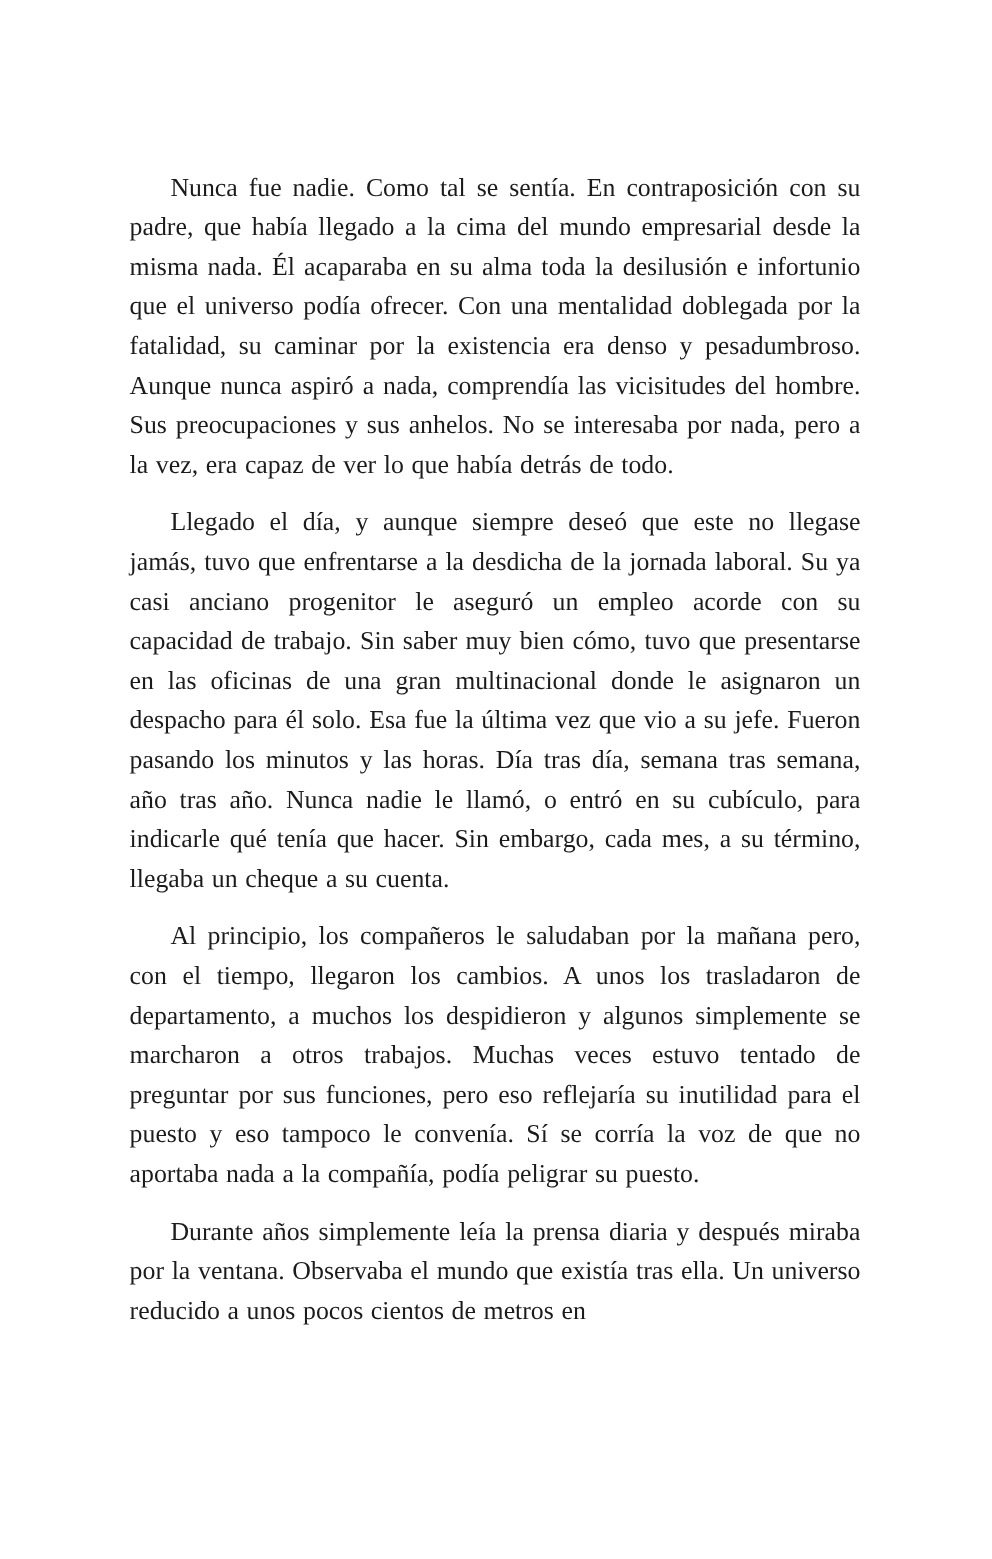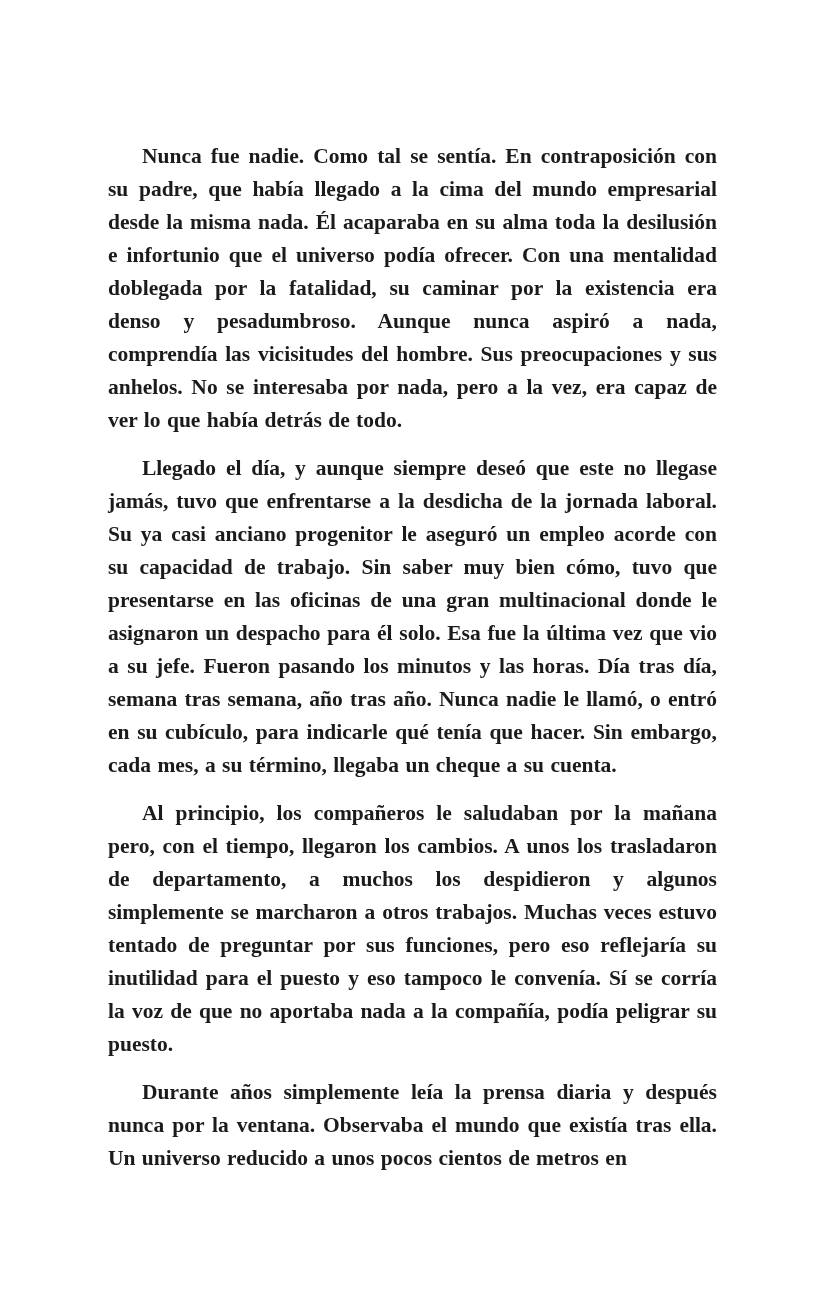--- a/index.html
+++ b/index.html
@@ -17,34 +17,33 @@
   .text-block {
     position: absolute;
     top: 140px;
     left: 108px;
     width: 609px;
     font-family: "Liberation Serif", "DejaVu Serif", serif;
     font-size: 21.5px;
     line-height: 33px;
     color: #1b1b1b;
     text-align: justify;
-    font-weight: bold;
   }
   .text-block p {
     margin: 0 0 15px 0;
     text-indent: 34px;
     word-spacing: 1px;
   }
   .text-block p:last-child {
     margin-bottom: 0;
   }
 </style>
 </head>
 <body>
 
 <div class="page">
   <div class="text-block">
     <p>Nunca fue nadie. Como tal se sentía. En contraposición con su padre, que había llegado a la cima del mundo empresarial desde la misma nada. Él acaparaba en su alma toda la desilusión e infortunio que el universo podía ofrecer. Con una mentalidad doblegada por la fatalidad, su caminar por la existencia era denso y pesadumbroso. Aunque nunca aspiró a nada, comprendía las vicisitudes del hombre. Sus preocupaciones y sus anhelos. No se interesaba por nada, pero a la vez, era capaz de ver lo que había detrás de todo.</p>
     <p>Llegado el día, y aunque siempre deseó que este no llegase jamás, tuvo que enfrentarse a la desdicha de la jornada laboral. Su ya casi anciano progenitor le aseguró un empleo acorde con su capacidad de trabajo. Sin saber muy bien cómo, tuvo que presentarse en las oficinas de una gran multinacional donde le asignaron un despacho para él solo. Esa fue la última vez que vio a su jefe. Fueron pasando los minutos y las horas. Día tras día, semana tras semana, año tras año. Nunca nadie le llamó, o entró en su cubículo, para indicarle qué tenía que hacer. Sin embargo, cada mes, a su término, llegaba un cheque a su cuenta.</p>
     <p>Al principio, los compañeros le saludaban por la mañana pero, con el tiempo, llegaron los cambios. A unos los trasladaron de departamento, a muchos los despidieron y algunos simplemente se marcharon a otros trabajos. Muchas veces estuvo tentado de preguntar por sus funciones, pero eso reflejaría su inutilidad para el puesto y eso tampoco le convenía. Sí se corría la voz de que no aportaba nada a la compañía, podía peligrar su puesto.</p>
-    <p>Durante años simplemente leía la prensa diaria y después nunca por la ventana. Observaba el mundo que existía tras ella. Un universo reducido a unos pocos cientos de metros en</p>
+    <p>Durante años simplemente leía la prensa diaria y después miraba por la ventana. Observaba el mundo que existía tras ella. Un universo reducido a unos pocos cientos de metros en</p>
   </div>
 </div>
 
 </body></html>

